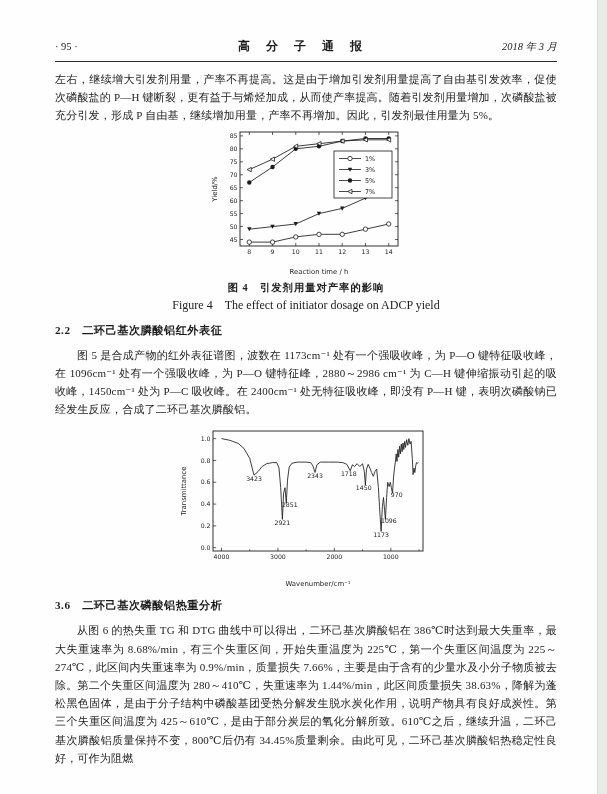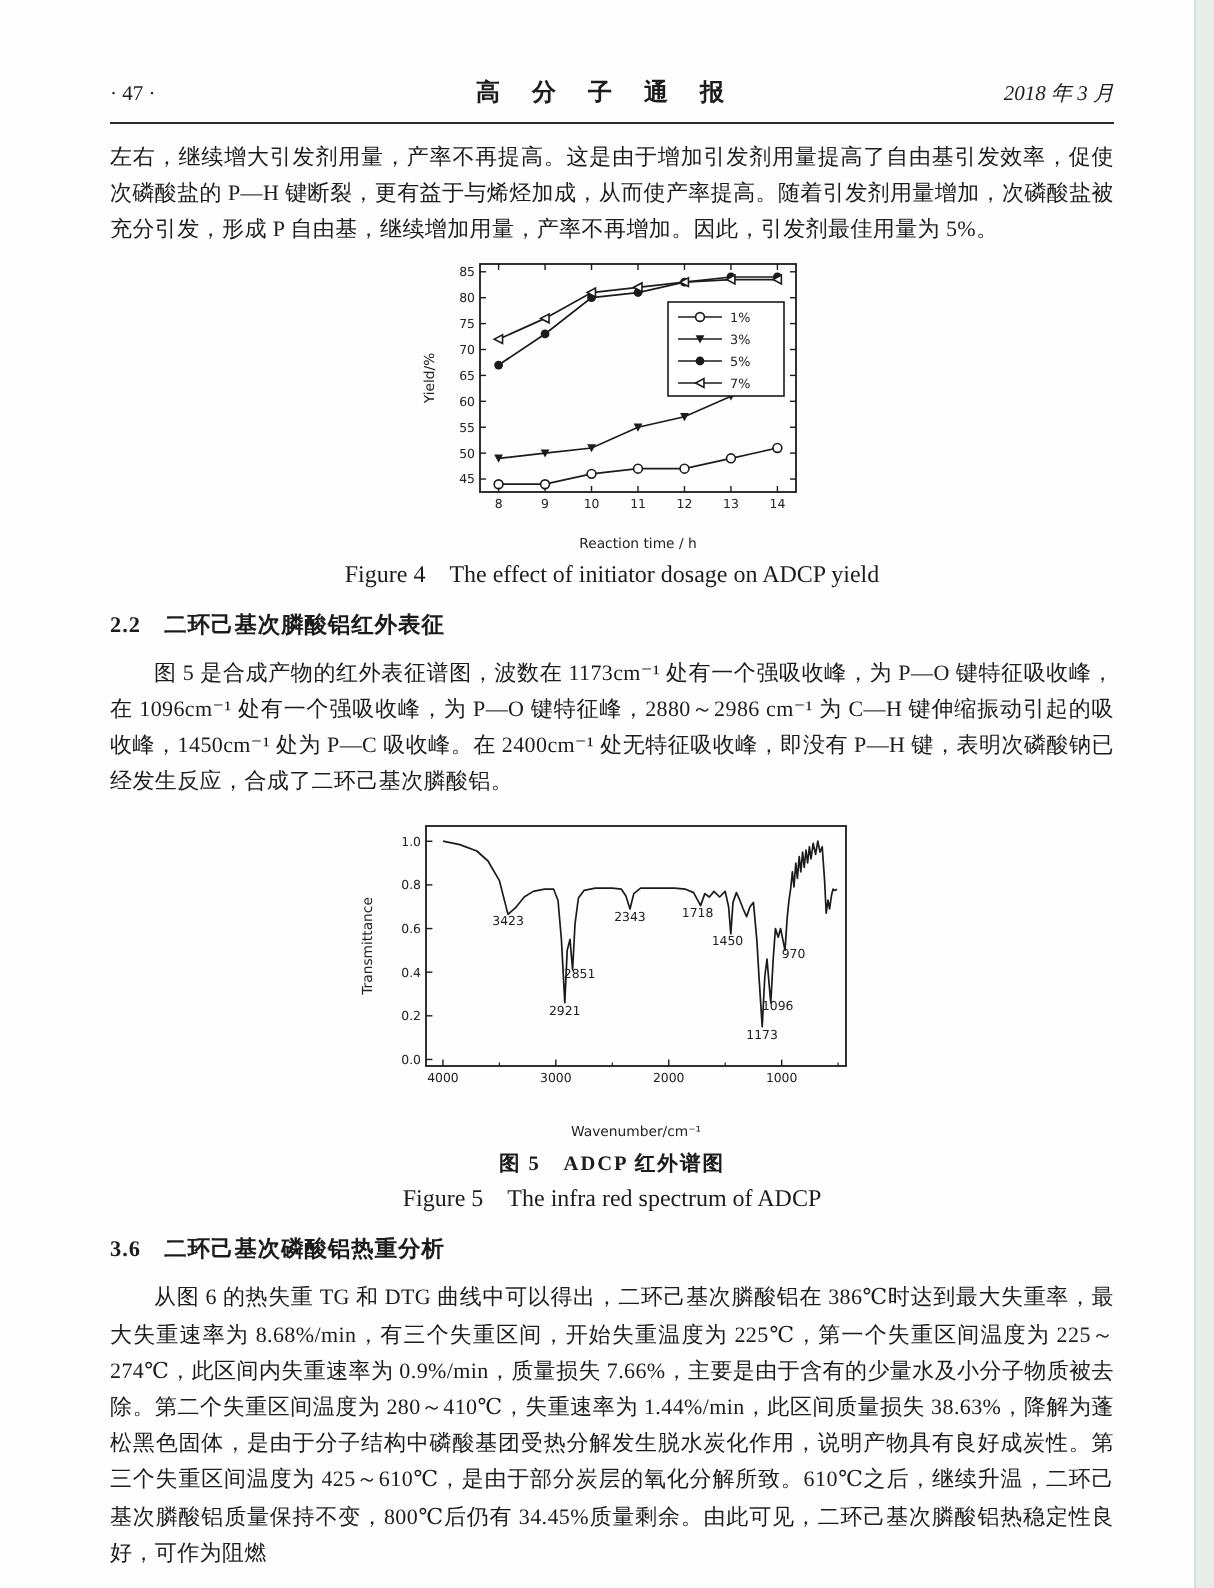--- a/index.html
+++ b/index.html
@@ -27,21 +27,21 @@
   svg .lgd{font-size:6.4px;}
 </style>
 </head>
 <body>
 
 <div class="page">
   <div class="edge-strip"></div>
   <div class="content">
 
     <div class="page-header">
-      <span class="page-num">· 47 ·</span>
+      <span class="page-num">· 95 ·</span>
       <span class="journal-title">高　分　子　通　报</span>
       <span class="issue-date">2018 年 3 月</span>
     </div>
     <hr class="header-rule">
 
     <p class="body-para">左右，继续增大引发剂用量，产率不再提高。这是由于增加引发剂用量提高了自由基引发效率，促使次磷酸盐的 P—H 键断裂，更有益于与烯烃加成，从而使产率提高。随着引发剂用量增加，次磷酸盐被充分引发，形成 P 自由基，继续增加用量，产率不再增加。因此，引发剂最佳用量为 5%。</p>
 
     <figure>
       <div class="chart-mount" id="chart-fig4"><svg viewBox="0 0 196 152" width="196" height="152">
             <rect x="32" y="7" width="158" height="114" fill="none" stroke="#1b1b1b" stroke-width="0.9"></rect>
@@ -135,20 +135,21 @@
             <line x1="131" y1="55.5" x2="153" y2="55.5" stroke="#1b1b1b" stroke-width="0.8"></line>
             <circle cx="142" cy="55.5" r="2.2" fill="#1b1b1b"></circle>
             <text x="157" y="57.9" class="lgd">5%</text>
             <line x1="131" y1="66.5" x2="153" y2="66.5" stroke="#1b1b1b" stroke-width="0.8"></line>
             <polygon points="143.98,64.3 143.98,68.7 139.8,66.5" fill="#fff" stroke="#1b1b1b" stroke-width="0.8"></polygon>
             <text x="157" y="68.9" class="lgd">7%</text>
             <text x="111" y="149" text-anchor="middle" class="axis">Reaction time / h</text>
             <text x="9" y="64" text-anchor="middle" class="axis" transform="rotate(-90 9 64)">Yield/%</text>
           </svg></div>
       <figcaption>
+        <div class="cap-zh">图 4　引发剂用量对产率的影响</div>
         <div class="cap-en">Figure 4　The effect of initiator dosage on ADCP yield</div>
       </figcaption>
     </figure>
 
     <h3 class="section-heading">2.2　二环己基次膦酸铝红外表征</h3>
     <p class="body-para indent">图 5 是合成产物的红外表征谱图，波数在 1173cm⁻¹ 处有一个强吸收峰，为 P—O 键特征吸收峰，在 1096cm⁻¹ 处有一个强吸收峰，为 P—O 键特征峰，2880～2986 cm⁻¹ 为 C—H 键伸缩振动引起的吸收峰，1450cm⁻¹ 处为 P—C 吸收峰。在 2400cm⁻¹ 处无特征吸收峰，即没有 P—H 键，表明次磷酸钠已经发生反应，合成了二环己基次膦酸铝。</p>
 
     <figure style="margin-top:5px;">
       <div class="chart-mount" id="chart-fig5"><svg viewBox="0 0 258 166" width="258" height="166">
             <rect x="36" y="8" width="210" height="120" fill="none" stroke="#1b1b1b" stroke-width="0.9"></rect>
@@ -182,23 +183,19 @@
             <text x="112.7741935483871" y="83.81818181818181" text-anchor="middle" class="peak">2851</text>
             <text x="138.00806451612902" y="55.45454545454547" text-anchor="middle" class="peak">2343</text>
             <text x="171.76612903225805" y="53.27272727272728" text-anchor="middle" class="peak">1718</text>
             <text x="186.7258064516129" y="67.45454545454547" text-anchor="middle" class="peak">1450</text>
             <text x="204.05645161290323" y="114.36363636363636" text-anchor="middle" class="peak">1173</text>
             <text x="211.84677419354838" y="100.18181818181819" text-anchor="middle" class="peak">1096</text>
             <text x="219.75" y="74" text-anchor="middle" class="peak">970</text>
             <text x="141" y="163" text-anchor="middle" class="axis">Wavenumber/cm⁻¹</text>
             <text x="9" y="68" text-anchor="middle" class="axis" transform="rotate(-90 9 68)">Transmittance</text>
           </svg></div>
-      <figcaption>
-        <div class="cap-zh">图 5　ADCP 红外谱图</div>
-        <div class="cap-en">Figure 5　The infra red spectrum of ADCP</div>
-      </figcaption>
     </figure>
 
     <h3 class="section-heading">3.6　二环己基次磷酸铝热重分析</h3>
     <p class="body-para indent">从图 6 的热失重 TG 和 DTG 曲线中可以得出，二环己基次膦酸铝在 386℃时达到最大失重率，最大失重速率为 8.68%/min，有三个失重区间，开始失重温度为 225℃，第一个失重区间温度为 225～274℃，此区间内失重速率为 0.9%/min，质量损失 7.66%，主要是由于含有的少量水及小分子物质被去除。第二个失重区间温度为 280～410℃，失重速率为 1.44%/min，此区间质量损失 38.63%，降解为蓬松黑色固体，是由于分子结构中磷酸基团受热分解发生脱水炭化作用，说明产物具有良好成炭性。第三个失重区间温度为 425～610℃，是由于部分炭层的氧化分解所致。610℃之后，继续升温，二环己基次膦酸铝质量保持不变，800℃后仍有 34.45%质量剩余。由此可见，二环己基次膦酸铝热稳定性良好，可作为阻燃</p>
 
   </div>
 </div>
 
 </body></html>

